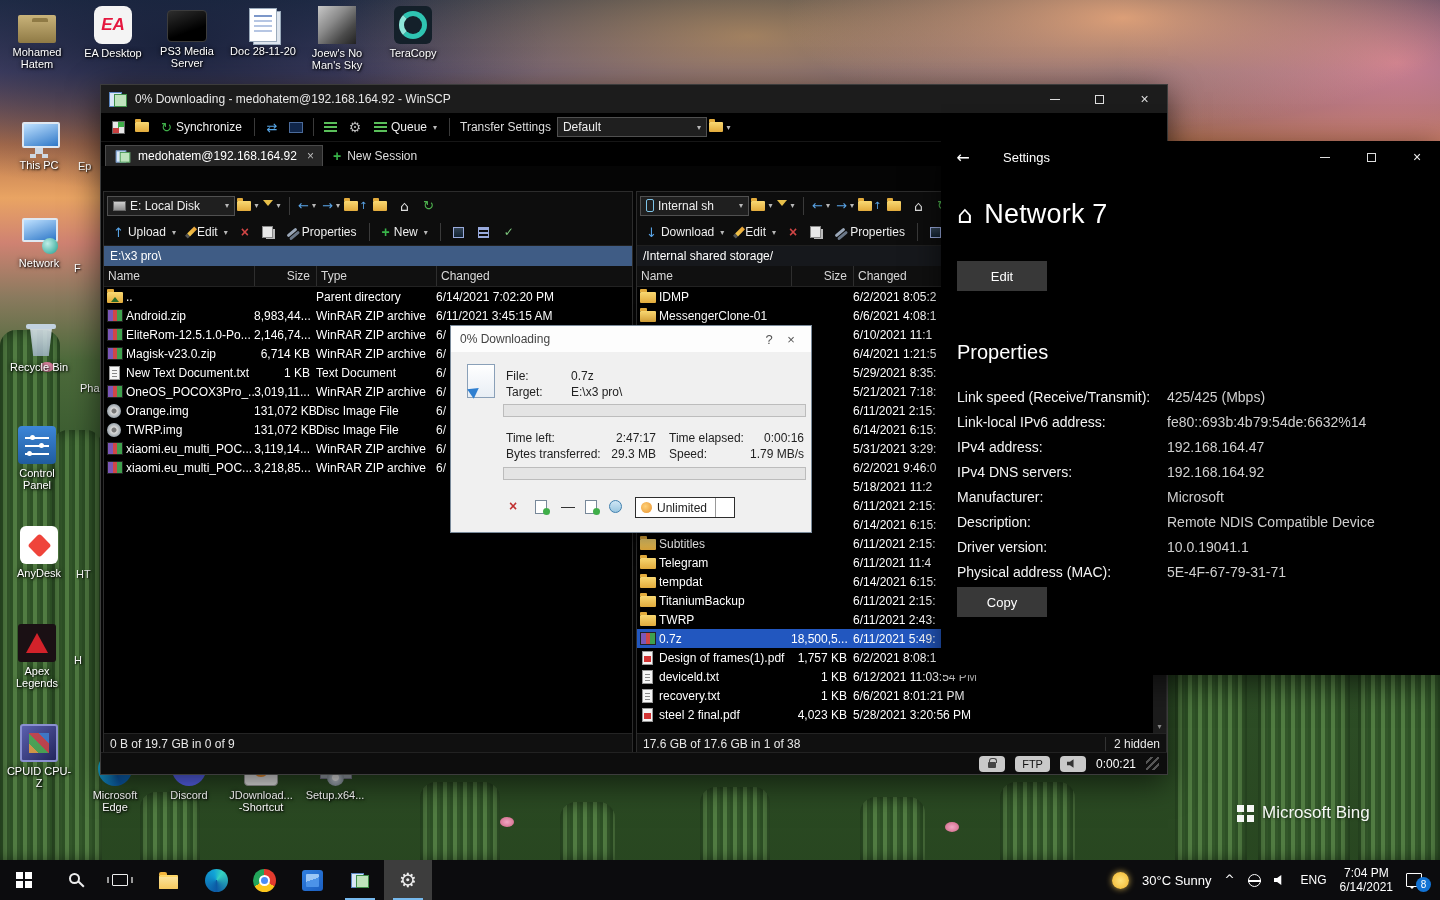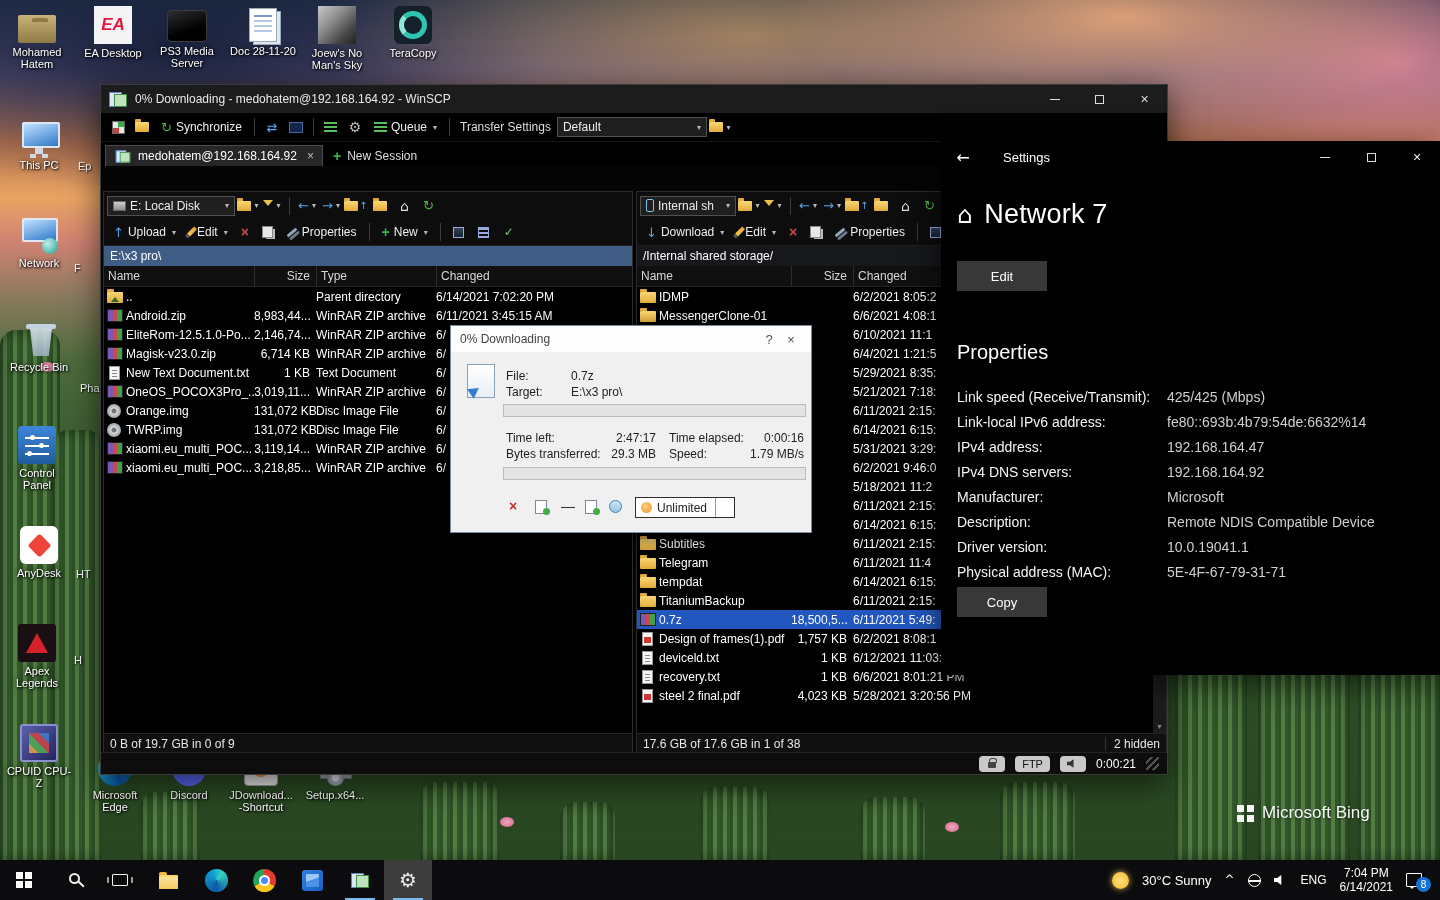--- a/index.html
+++ b/index.html
@@ -22,21 +22,21 @@
 .wl{display:inline-block;width:17px;height:17px;background:
   linear-gradient(#fff,#fff),linear-gradient(#fff,#fff),linear-gradient(#fff,#fff),linear-gradient(#fff,#fff);
   background-size:7px 7px;background-position:0 0,10px 0,0 10px,10px 10px;background-repeat:no-repeat}
 
 .dicon{position:absolute;width:66px;text-align:center;z-index:2}
 .dicon .lbl{margin-top:3px;font-size:11px;line-height:12px;color:#fff;text-shadow:1px 1px 2px #000,0 0 4px rgba(0,0,0,.8)}
 .tile{margin:0 auto;width:38px;height:38px;position:relative}
 .plab{position:absolute;z-index:2;font-size:11px;color:#fff;text-shadow:1px 1px 2px #000}
 .t-user{width:38px;height:28px;margin-top:7px;background:linear-gradient(#c9b37a,#8f7a45);border-radius:2px}
 .t-user::before{content:"";position:absolute;top:3px;left:14px;width:16px;height:4px;background:#8f7a45;border-radius:2px 2px 0 0}
-.t-ea{background:#f4f4f4;border-radius:0;display:flex;align-items:center;justify-content:center}
+.t-ea{background:#f4f4f4;border-radius:8px;display:flex;align-items:center;justify-content:center}
 .t-ea span{color:#e5173f;font-weight:bold;font-style:italic;font-size:17px}
 .t-ps3{width:40px;height:32px;margin-top:4px;background:linear-gradient(160deg,#2e2e2e,#000 65%);border:1px solid #3c3c3c;border-radius:4px}
 .t-doc{width:28px;height:34px;margin:2px auto 0;background:#fff;border:1px solid #9aaabb;box-shadow:4px 3px 0 -1px #dfe6ee,4px 3px 0 0 #9aaabb}
 .t-doc::before{content:"";position:absolute;left:4px;top:6px;width:18px;height:2px;background:#7c97c9;box-shadow:0 5px #b6c6e3,0 10px #b6c6e3,0 15px #b6c6e3}
 .t-nms{background:linear-gradient(135deg,#c8c8c8 0%,#8a8a8a 40%,#4a4a4a 72%,#222 100%)}
 .t-tera{background:#14202a;border-radius:6px;display:flex;align-items:center;justify-content:center}
 .t-tera::before{content:"";width:18px;height:18px;border-radius:50%;border:5px solid #2fc4b2;border-left-color:#8ee6da}
 .t-pc::before{content:"";position:absolute;left:2px;top:4px;width:34px;height:22px;background:linear-gradient(160deg,#bfe1ff,#2f78c8);border:2px solid #dfe8f2;border-radius:2px}
 .t-pc::after{content:"";position:absolute;left:15px;bottom:2px;width:8px;height:6px;background:#cfd8e2;box-shadow:-6px 5px 0 -1px #cfd8e2,6px 5px 0 -1px #cfd8e2}
 .t-net::before{content:"";position:absolute;left:2px;top:2px;width:32px;height:20px;background:linear-gradient(160deg,#bfe1ff,#2f78c8);border:2px solid #dfe8f2;border-radius:2px}
@@ -530,21 +530,21 @@
             <span class="fdate">6/</span>
           </div>
         </div>
       <div class="pstatus">
         <span>0 B of 19.7 GB in 0 of 9</span>
       </div>
     </div>
 
     <div class="panel" style="left:535px;width:531px">
       <div class="phead">
-        <div class="combo" style="width:96px">
+        <div class="combo" style="width:109px">
           <span class="phone-mini"></span>
           <span style="overflow:hidden;white-space:nowrap">Internal sh</span>
           <span class="dd" style="margin-left:auto">▾</span>
         </div>
         <span class="ti">
             <span class="fold-mini"></span>
             <span class="dd">▾</span>
           </span>
         <span class="ti">
             <span class="funnel"></span>
@@ -697,20 +697,26 @@
             <span class="ficon ic-folder"></span>
             <span class="fname">tempdat</span>
             <span class="fsize"></span>
             <span class="fdate">6/14/2021 6:15:</span>
           </div>
           <div class="frow grid-r">
             <span class="ficon ic-folder"></span>
             <span class="fname">TitaniumBackup</span>
             <span class="fsize"></span>
             <span class="fdate">6/11/2021 2:15:</span>
+          </div>
+          <div class="frow grid-r">
+            <span class="ficon ic-folder"></span>
+            <span class="fname">TWRP</span>
+            <span class="fsize"></span>
+            <span class="fdate">6/11/2021 2:43:</span>
           </div>
           <div class="frow grid-r sel">
             <span class="ficon ic-zip"></span>
             <span class="fname">0.7z</span>
             <span class="fsize">18,500,5...</span>
             <span class="fdate">6/11/2021 5:49:</span>
           </div>
           <div class="frow grid-r">
             <span class="ficon ic-pdf"></span>
             <span class="fname">Design of frames(1).pdf</span>

